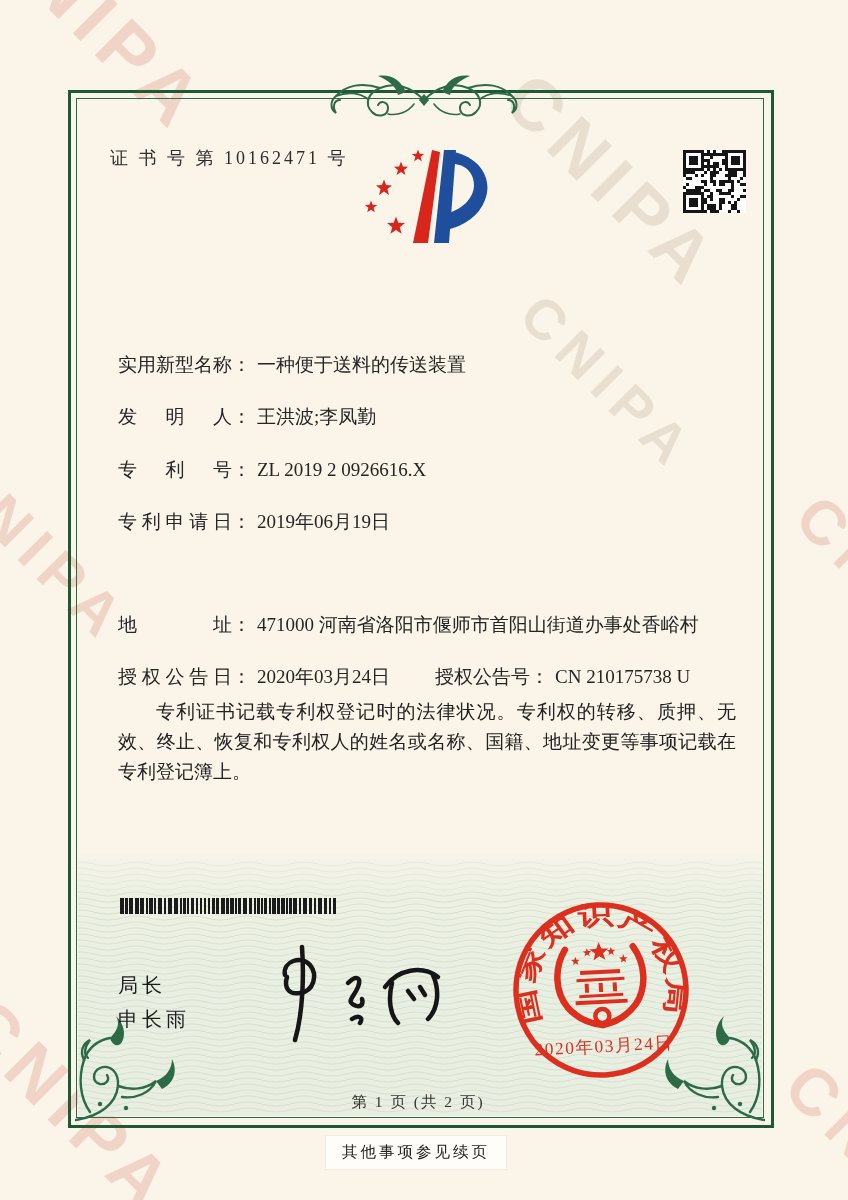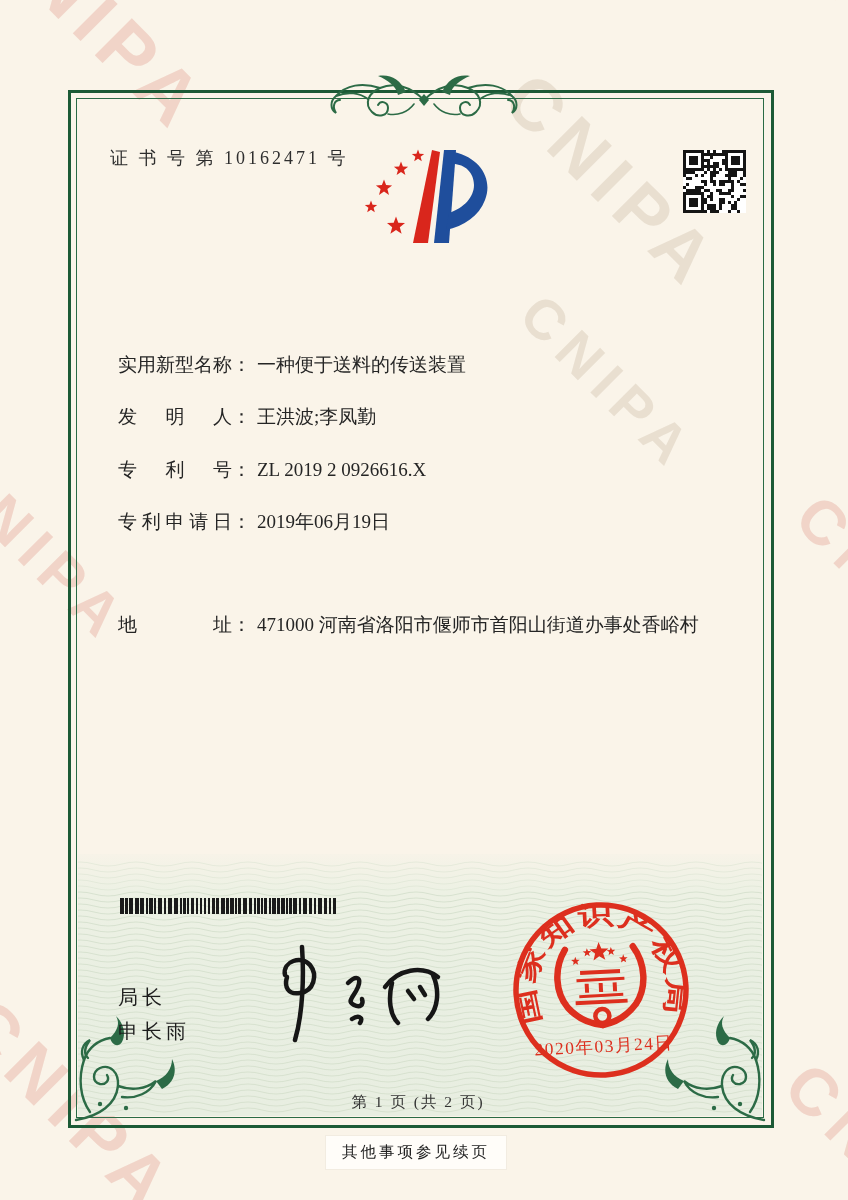--- a/index.html
+++ b/index.html
@@ -21,21 +21,21 @@
   .cert-no{position:absolute;left:110px;top:146px;font-size:18px;letter-spacing:3px;color:#2e2e2e;}
   .title{position:absolute;left:0;top:250px;width:848px;text-align:center;font-size:41px;
          font-weight:bold;letter-spacing:9px;color:#111;}
   .frow{position:absolute;left:118px;font-size:19px;white-space:nowrap;color:#252525;}
   .frow .lab{display:inline-block;width:114px;text-align:justify;text-align-last:justify;vertical-align:top;}
   .frow .col{display:inline-block;margin-right:6px;}
   .pair2{position:absolute;left:317px;top:0;}
   .paras{position:absolute;left:118px;top:697px;width:618px;font-size:19px;line-height:30px;
          text-align:justify;color:#222;}
   .paras p{margin:0;text-indent:2em;}
-  .director{position:absolute;left:118px;font-size:20px;letter-spacing:4px;color:#1d1d1d;margin-top:12px;}
+  .director{position:absolute;left:118px;font-size:20px;letter-spacing:4px;color:#1d1d1d;}
   .pagenum{position:absolute;left:68px;top:1092px;width:700px;text-align:center;font-size:15.5px;
            letter-spacing:2px;color:#333;}
   .contnote{position:absolute;left:326px;top:1136px;background:#fffdf9;padding:6px 16px;
             font-size:15.5px;letter-spacing:3px;color:#222;box-shadow:0 0 0 1px rgba(0,0,0,0.03);}
   
   .barcode{position:absolute;left:120px;top:898px;width:218px;height:16px;display:flex;align-items:stretch;}
   .barcode div{height:100%;}
   
   .qr{position:absolute;left:683px;top:150px;width:63px;height:63px;background:#fff;}
   .qr div{position:absolute;width:3px;height:3px;background:#151515;}
@@ -394,22 +394,29 @@
   </div>
   <div class="frow" style="top:457px;">
     <span class="lab">专利号</span><span class="col">：</span><span class="val">ZL 2019 2 0926616.X</span>
   </div>
   <div class="frow" style="top:509px;">
     <span class="lab">专利申请日</span><span class="col">：</span><span class="val">2019年06月19日</span>
   </div>
   <div class="frow" style="top:612px;">
     <span class="lab">地址</span><span class="col">：</span><span class="val">471000 河南省洛阳市偃师市首阳山街道办事处香峪村</span>
   </div>
+  <div class="frow" style="top:664px;width:650px;">
+    <span class="lab">授权公告日</span><span class="col">：</span><span class="val">2020年03月24日</span>
+    <span class="pair2">
+      <span>授权公告号</span><span class="col">：</span><span>CN 210175738 U</span>
+    </span>
+  </div>
 
   <div class="paras">
+    <p>专利证书记载专利权登记时的法律状况。专利权的转移、质押、无效、终止、恢复和专利权人的姓名或名称、国籍、地址变更等事项记载在专利登记簿上。</p>
   </div>
 
   <div class="barcode" id="barcode">
       <div style="width: 4px; background: rgb(26, 26, 26); margin-right: 1px; flex: 0 0 auto;"></div>
       <div style="width: 3px; background: rgb(26, 26, 26); margin-right: 1px; flex: 0 0 auto;"></div>
       <div style="width: 4px; background: rgb(26, 26, 26); margin-right: 2px; flex: 0 0 auto;"></div>
       <div style="width: 4px; background: rgb(26, 26, 26); margin-right: 1px; flex: 0 0 auto;"></div>
       <div style="width: 4px; background: rgb(26, 26, 26); margin-right: 2px; flex: 0 0 auto;"></div>
       <div style="width: 2px; background: rgb(26, 26, 26); margin-right: 1px; flex: 0 0 auto;"></div>
       <div style="width: 4px; background: rgb(26, 26, 26); margin-right: 1px; flex: 0 0 auto;"></div>

